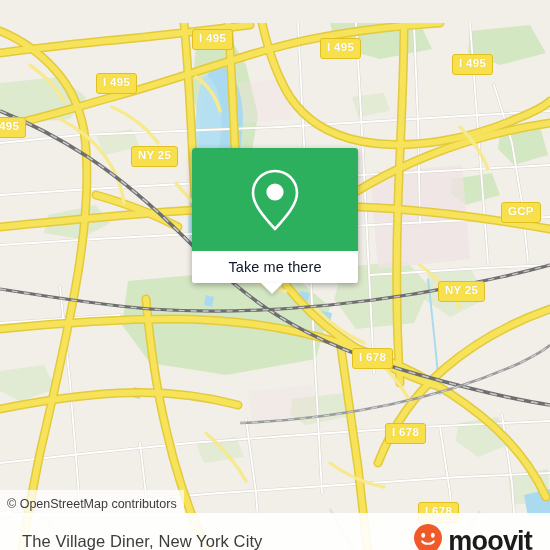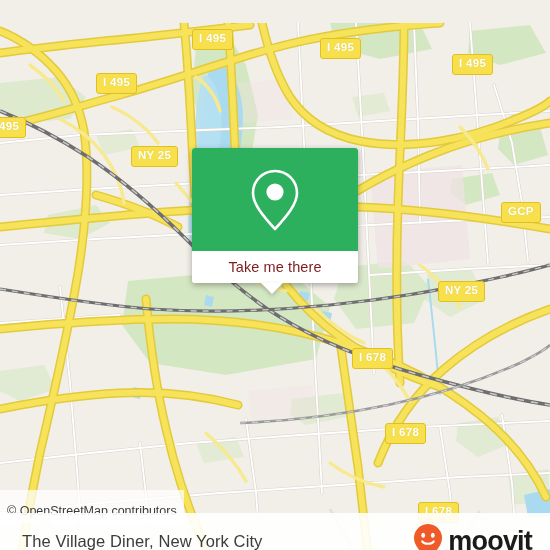--- a/index.html
+++ b/index.html
@@ -47,42 +47,42 @@
     border-radius:3px 3px 0 0;
     display:flex;align-items:center;justify-content:center;
   }
   #popup-bottom{
     background:#ffffff;
     height:32px;
     border-radius:0 0 3px 3px;
     display:flex;align-items:center;justify-content:center;
   }
   #popup-label{
-    color:#7f1d1d;
+    color:#0f172a;
     font-size:14.5px;
     letter-spacing:.1px;
   }
   #popup-tail{
     position:absolute;
     left:69px;top:135px;
     width:0;height:0;
     border-left:11px solid transparent;
     border-right:11px solid transparent;
     border-top:11px solid #ffffff;
     filter:drop-shadow(0 2px 2px rgba(0,0,0,.22));
   }
 
   
   #attribution{
     position:absolute;
     left:0;top:467px;
     background:rgba(255,255,255,.72);
     color:#3b3b3b;
     font-size:12.5px;
-    padding:14px 7px 4px 7px;
+    padding:7px 7px 4px 7px;
     line-height:1.2;
     white-space:nowrap;
   }
 
   
   #footer{
     position:absolute;
     left:0;bottom:0;
     width:550px;height:60px;
     background:rgba(255,255,255,.90);

